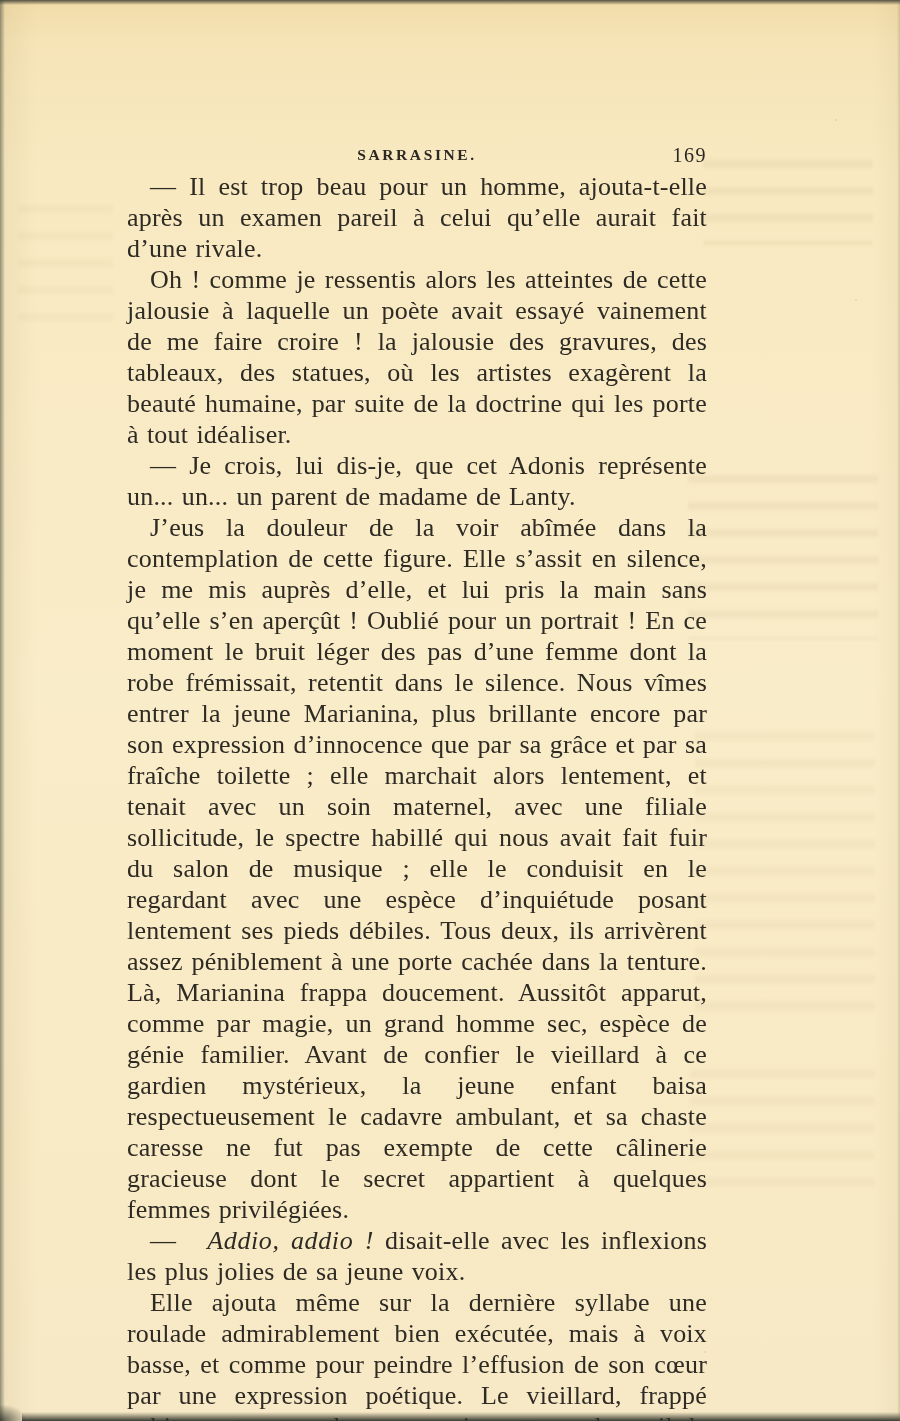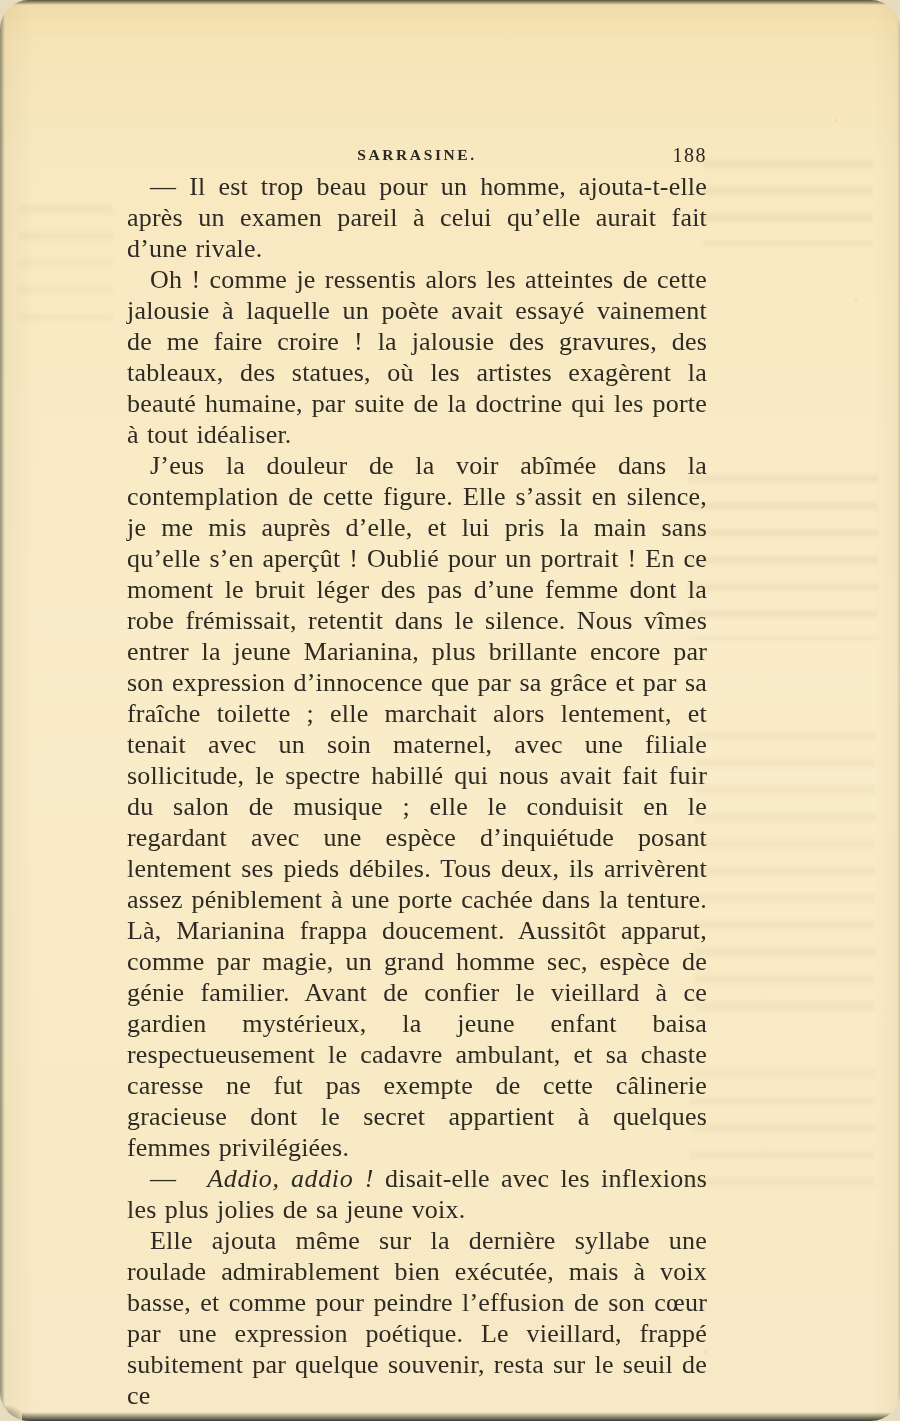--- a/index.html
+++ b/index.html
@@ -8,21 +8,20 @@
   .page {
     position: relative;
     width: 900px;
     height: 1421px;
     overflow: hidden;
     background:
       linear-gradient(90deg, rgba(150,130,80,.10) 0%, rgba(150,130,80,0) 4%, rgba(150,130,80,0) 97%, rgba(150,130,80,.08) 100%),
       linear-gradient(180deg, #f1dba8 0%, #f6e4b7 3%, #f8e9c1 12%, #f9ecc8 48%, #f8eac4 82%, #f7e9c6 100%);
     font-family: "Liberation Serif", "DejaVu Serif", serif;
     color: #2e2a24;
-    border-radius: 29px;
   }
 
   
   .texture {
     position: absolute; inset: 0; pointer-events: none;
     background-image:
       radial-gradient(circle 2px at 390px 160px, rgba(205,150,40,.45), transparent 70%),
       radial-gradient(circle 2px at 836px 120px, rgba(205,150,40,.40), transparent 70%),
       radial-gradient(circle 2px at 856px 300px, rgba(200,145,45,.35), transparent 70%),
       radial-gradient(circle 1px at 120px 1080px, rgba(190,140,40,.45), transparent 70%),
@@ -98,26 +97,27 @@
   <div class="texture"></div>
 
   <div class="ghost ghost-1"></div>
   <div class="ghost ghost-2"></div>
   <div class="ghost ghost-3"></div>
   <div class="ghost ghost-4"></div>
   <div class="ghost ghost-5"></div>
 
   <header class="running-header">
     <span class="running-title">SARRASINE.</span>
-    <span class="page-number">188</span>
+    <span class="page-number">169</span>
   </header>
 
   <main class="text-column">
     <p>—&nbsp;Il est trop beau pour un homme, ajouta-t-elle après un examen pareil à celui qu’elle aurait fait d’une rivale.</p>
     <p>Oh&nbsp;! comme je ressentis alors les atteintes de cette jalousie à laquelle un poète avait essayé vainement de me faire croire&nbsp;! la jalousie des gravures, des tableaux, des statues, où les artistes exagèrent la beauté humaine, par suite de la doctrine qui les porte à tout idéaliser.</p>
+    <p>—&nbsp;Je crois, lui dis-je, que cet Adonis représente un... un... un parent de madame de Lanty.</p>
     <p>J’eus la douleur de la voir abîmée dans la contemplation de cette figure. Elle s’assit en silence, je me mis auprès d’elle, et lui pris la main sans qu’elle s’en aperçût&nbsp;! Oublié pour un portrait&nbsp;! En ce moment le bruit léger des pas d’une femme dont la robe frémissait, retentit dans le silence. Nous vîmes entrer la jeune Marianina, plus brillante encore par son expression d’innocence que par sa grâce et par sa fraîche toilette&nbsp;; elle marchait alors lentement, et tenait avec un soin maternel, avec une filiale sollicitude, le spectre habillé qui nous avait fait fuir du salon de musique&nbsp;; elle le conduisit en le regardant avec une espèce d’inquiétude posant lentement ses pieds débiles. Tous deux, ils arrivèrent assez péniblement à une porte cachée dans la tenture. Là, Marianina frappa doucement. Aussitôt apparut, comme par magie, un grand homme sec, espèce de génie familier. Avant de confier le vieillard à ce gardien mystérieux, la jeune enfant baisa respectueusement le cadavre ambulant, et sa chaste caresse ne fut pas exempte de cette câlinerie gracieuse dont le secret appartient à quelques femmes privilégiées.</p>
     <p><span>—&nbsp;</span><em class="it">Addio, addio&nbsp;!</em><span> disait-elle avec les inflexions les plus jolies de sa jeune voix.</span></p>
     <p>Elle ajouta même sur la dernière syllabe une roulade admirablement bien exécutée, mais à voix basse, et comme pour peindre l’effusion de son cœur par une expression poétique. Le vieillard, frappé subitement par quelque souvenir, resta sur le seuil de ce</p>
   </main>
 
   <div class="edge-top"></div>
   <div class="edge-bottom"></div>
   <div class="edge-left"></div>
   <div class="edge-corner"></div>
   <div class="edge-right"></div>

